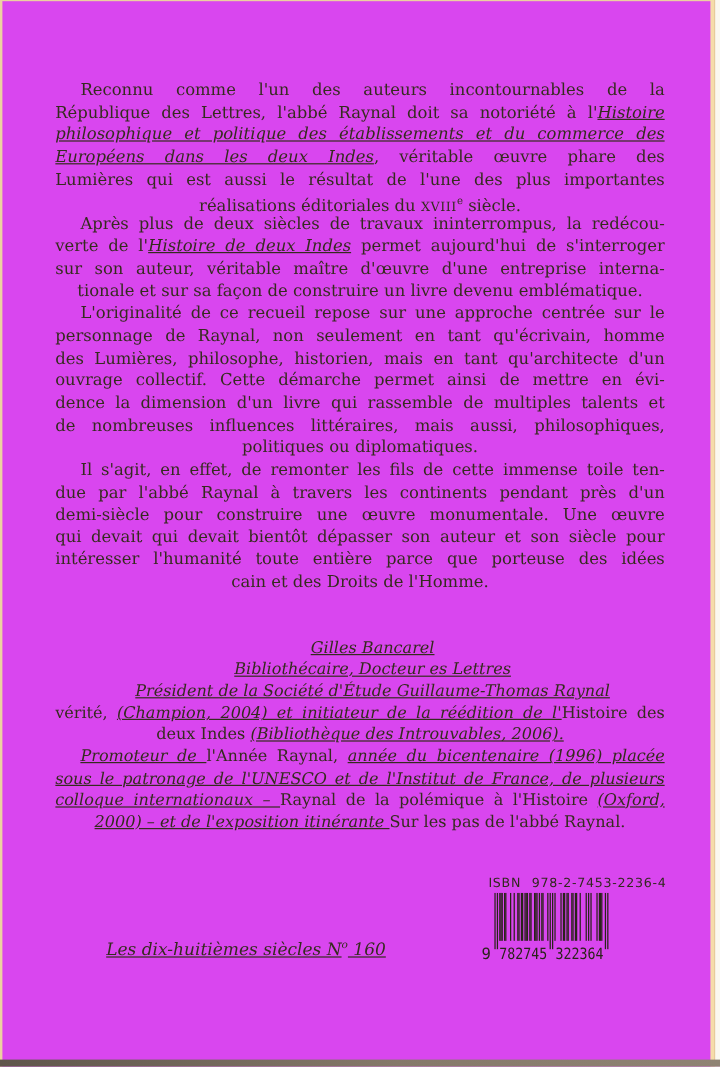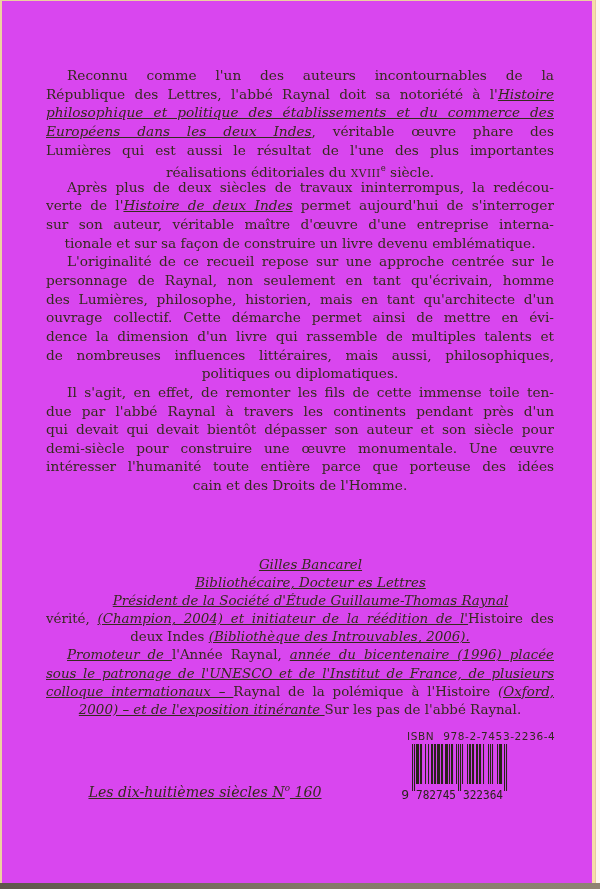--- a/index.html
+++ b/index.html
@@ -13,21 +13,21 @@
   #edge-right-shadow{position:absolute;left:592px;top:0;width:3px;height:889px;background:#f6dca9;}
   #edge-right{position:absolute;left:595px;top:0;width:5px;height:889px;background:#fbf8ef;border-left:1px solid #e8cb9b;}
   #edge-bottom{position:absolute;left:0;top:883px;width:600px;height:6px;
      background:linear-gradient(to right,#5f564b,#857969 55%,#8f8373);}
 
   
   #body-text{position:absolute;left:46px;top:66px;width:508px;font-size:13.7px;}
   #body-text .line{height:18.65px;line-height:18.65px;overflow:hidden;}
 
   
-  #author-block{position:absolute;left:46px;top:556px;width:508px;font-size:13.4px;}
+  #author-block{position:absolute;left:46px;top:532px;width:508px;font-size:13.4px;}
   #author-block .line{height:18.1px;line-height:18.1px;overflow:hidden;}
 
   .line{text-align:center;}
   .line.j{text-align:justify;text-align-last:justify;}
   .line.ind{text-indent:21px;}
 
   .s-n{font-style:normal;}
   .s-i{font-style:italic;text-decoration:underline;}
   .s-sc{font-size:0.78em;letter-spacing:0.4px;}
   .s-sup{vertical-align:super;font-size:0.62em;}
@@ -60,22 +60,22 @@
       <div class="line"><span class="s-n">tionale et sur sa façon de construire un livre devenu emblématique.</span></div>
       <div class="line j ind"><span class="s-n">L'originalité de ce recueil repose sur une approche centrée sur le</span></div>
       <div class="line j"><span class="s-n">personnage de Raynal, non seulement en tant qu'écrivain, homme</span></div>
       <div class="line j"><span class="s-n">des Lumières, philosophe, historien, mais en tant qu'architecte d'un</span></div>
       <div class="line j"><span class="s-n">ouvrage collectif. Cette démarche permet ainsi de mettre en évi-</span></div>
       <div class="line j"><span class="s-n">dence la dimension d'un livre qui rassemble de multiples talents et</span></div>
       <div class="line j"><span class="s-n">de nombreuses influences littéraires, mais aussi, philosophiques,</span></div>
       <div class="line"><span class="s-n">politiques ou diplomatiques.</span></div>
       <div class="line j ind"><span class="s-n">Il s'agit, en effet, de remonter les fils de cette immense toile ten-</span></div>
       <div class="line j"><span class="s-n">due par l'abbé Raynal à travers les continents pendant près d'un</span></div>
+      <div class="line j"><span class="s-n">demi-siècle pour construire une œuvre monumentale. Une œuvre</span></div>
       <div class="line j"><span class="s-n">qui devait qui devait bientôt dépasser son auteur et son siècle pour</span></div>
-      <div class="line j"><span class="s-n">demi-siècle pour construire une œuvre monumentale. Une œuvre</span></div>
       <div class="line j"><span class="s-n">intéresser l'humanité toute entière parce que porteuse des idées</span></div>
       <div class="line"><span class="s-n">cain et des Droits de l'Homme.</span></div>
     </div>
 
   <div id="author-block">
       <div class="line ind"><span class="s-i">Gilles Bancarel</span></div>
       <div class="line ind"><span class="s-i">Bibliothécaire, Docteur es Lettres</span></div>
       <div class="line ind"><span class="s-i">Président de la Société d'Étude Guillaume-Thomas Raynal</span></div>
       <div class="line j"><span class="s-n">vérité, </span><span class="s-i">(Champion, 2004) et initiateur de la réédition de l'</span><span class="s-n">Histoire des</span></div>
       <div class="line"><span class="s-n">deux Indes </span><span class="s-i">(Bibliothèque des Introuvables, 2006).</span></div>

